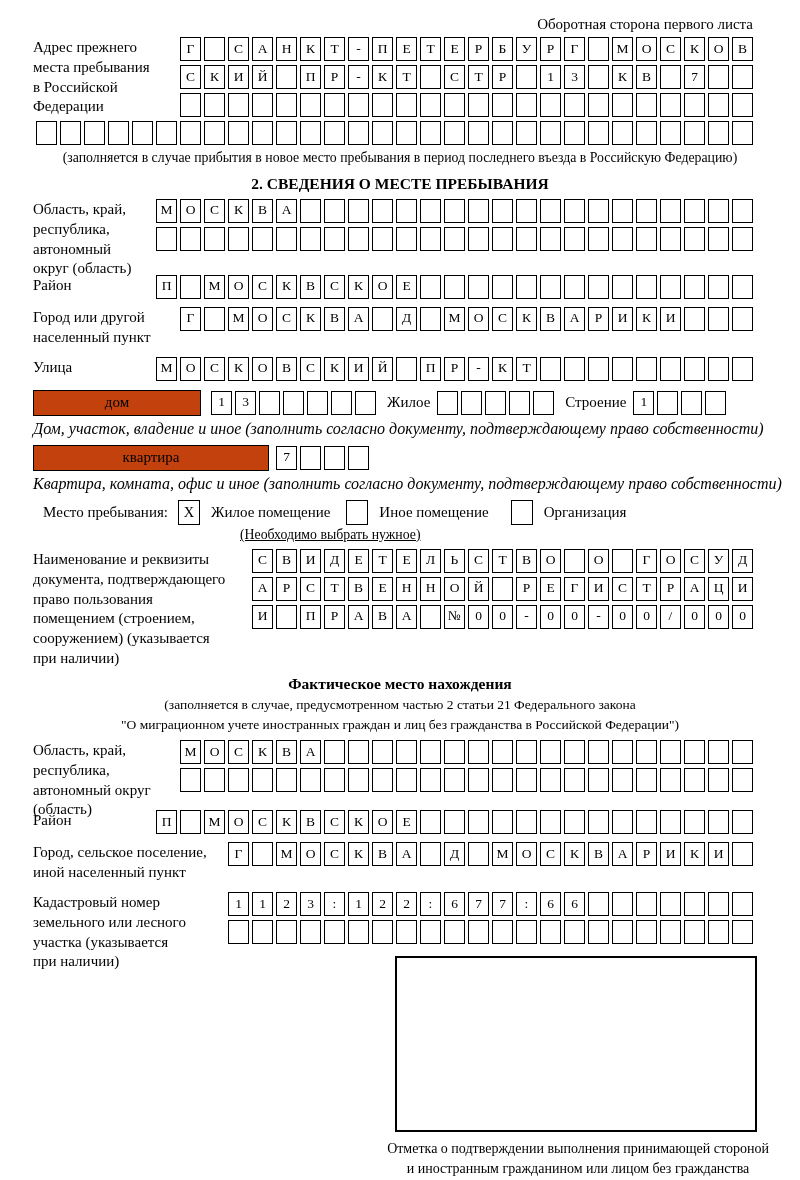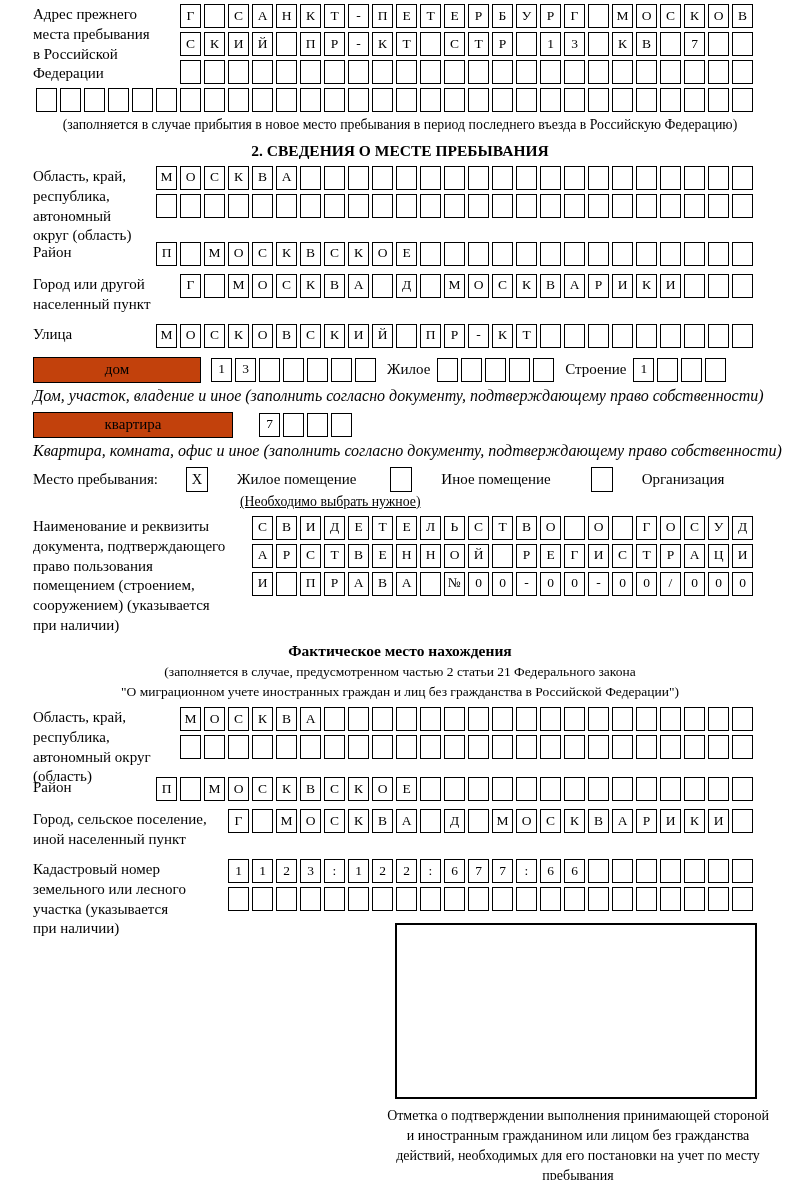--- a/index.html
+++ b/index.html
@@ -20,41 +20,42 @@
   .cnote{text-align:center;font-size:13.8px;margin-top:4px;line-height:1.3;}
   .stitle{text-align:center;font-weight:bold;font-size:15.5px;margin-top:8px;}
   .mh72{min-height:70px;} .mh64{min-height:64px;} .mh44{min-height:44px;}
   .mh26{min-height:26px;} .mh118{min-height:118px;} .mh56{min-height:56px;}
   .domrow{display:flex;align-items:center;margin:7px 0 0 33px;}
   .wbox{
     box-sizing:border-box;border:1.6px solid #000;height:26px;display:flex;align-items:center;
     justify-content:center;font-size:15px;background:#c2410c;
   }
   .wdom{width:168px;margin-right:7px;}
-  .wkv{width:200px;margin-right:23px;}
+  .wkv{width:236px;margin-right:4px;}
   .ibxs{display:inline-flex;}
   .inl{margin:0 4px 0 11px;font-size:15px;}
   .lnote{margin:4px 6px 0 33px;font-size:16px;font-style:italic;}
-  .mestorow{display:flex;align-items:center;margin:7px 0 0 33px;font-size:15px;gap:18px;}
+  .mestorow{display:flex;align-items:center;margin:7px 0 0 43px;font-size:15px;}
   .ckbx{
     box-sizing:border-box;width:22px;height:25px;border:1.5px solid #000;margin-left:10px;
     display:inline-flex;align-items:center;justify-content:center;font-size:14.5px;
   }
   .ml16{margin-left:16px;} .ml22{margin-left:22px;}
   .mopt{margin-left:11px;}
   .mnote{margin:2px 0 0 240px;font-size:13.8px;text-decoration:underline;}
   .cnote.sm{font-size:13.5px;margin-top:3px;}
   .stamp{box-sizing:border-box;margin:8px 0 0 395px;width:362px;height:176px;border:2px solid #000;background:#fff;}
   .stampcap{width:384px;margin:7px 0 0 386px;text-align:center;font-size:14px;line-height:1.42;}
 </style>
 </head>
 <body>
 
 <div class="page">
 
+  <div class="hdr">Оборотная сторона первого листа</div>
 
   <div class="field" style="margin-top:4px;">
     <div class="lbl">Адрес прежнего
 места пребывания
 в Российской
 Федерации</div>
     <div class="brow">
         <span class="bx">Г</span>
         <span class="bx"></span>
         <span class="bx">С</span>

